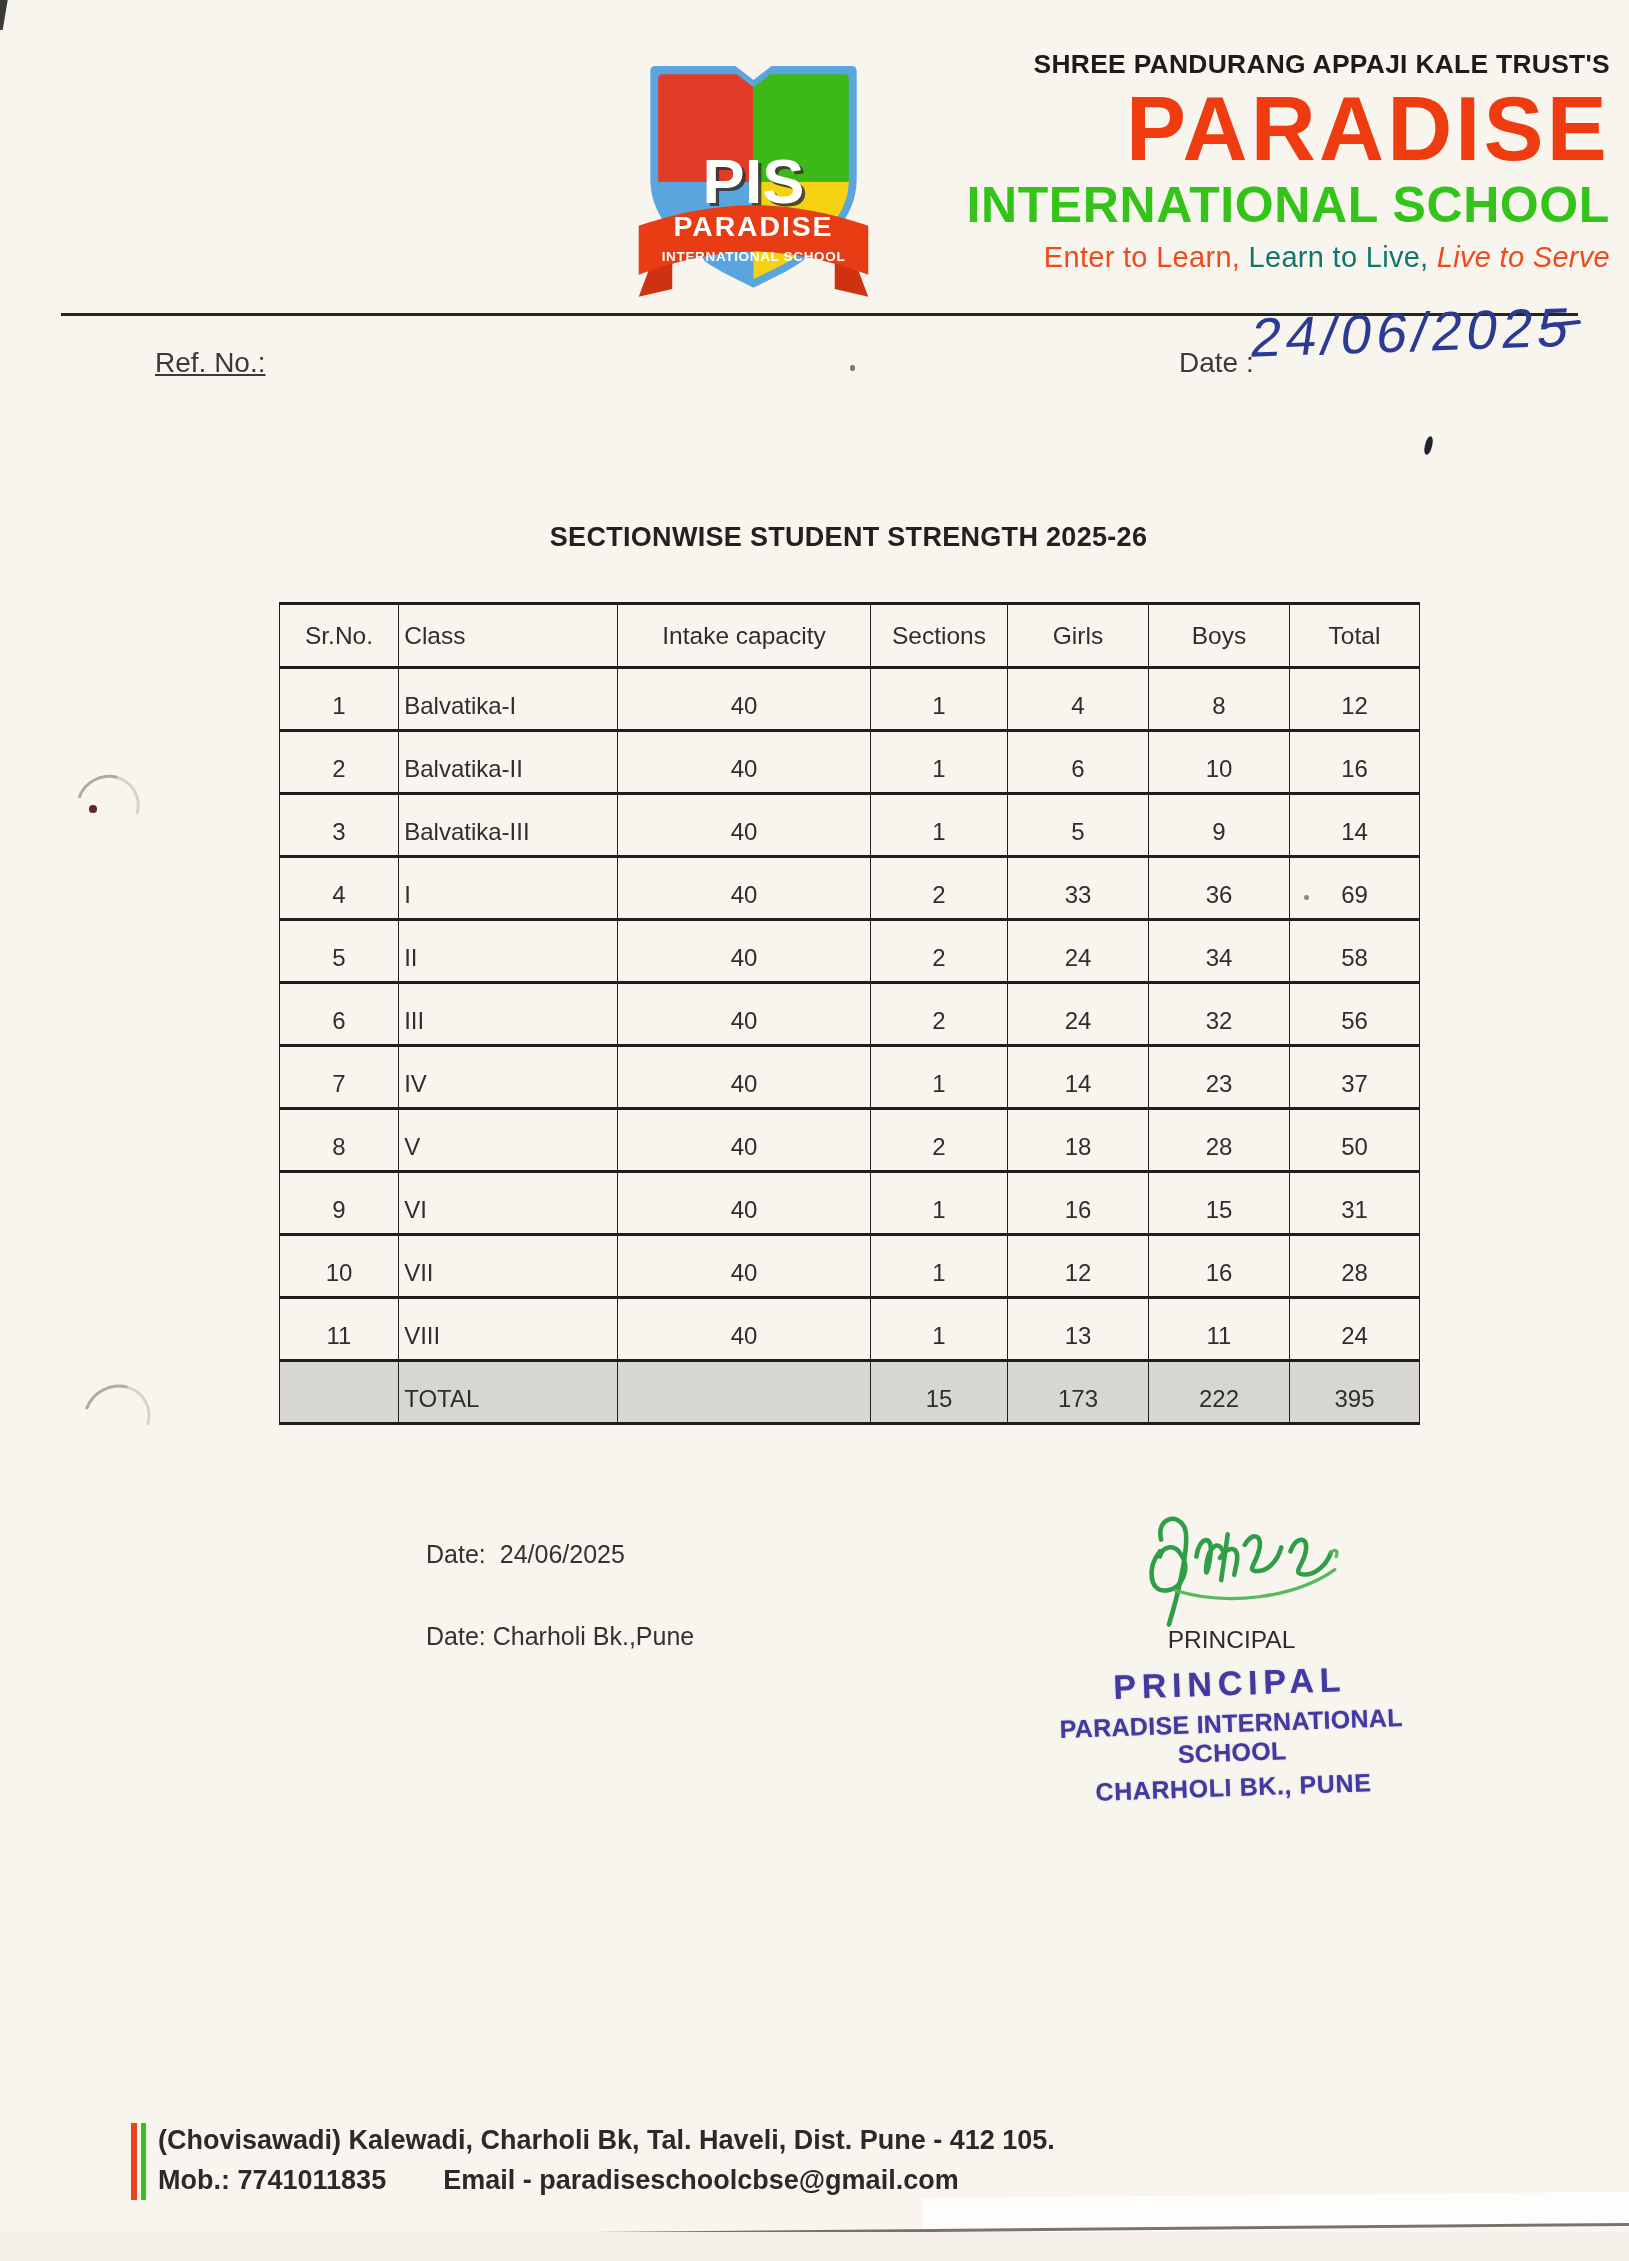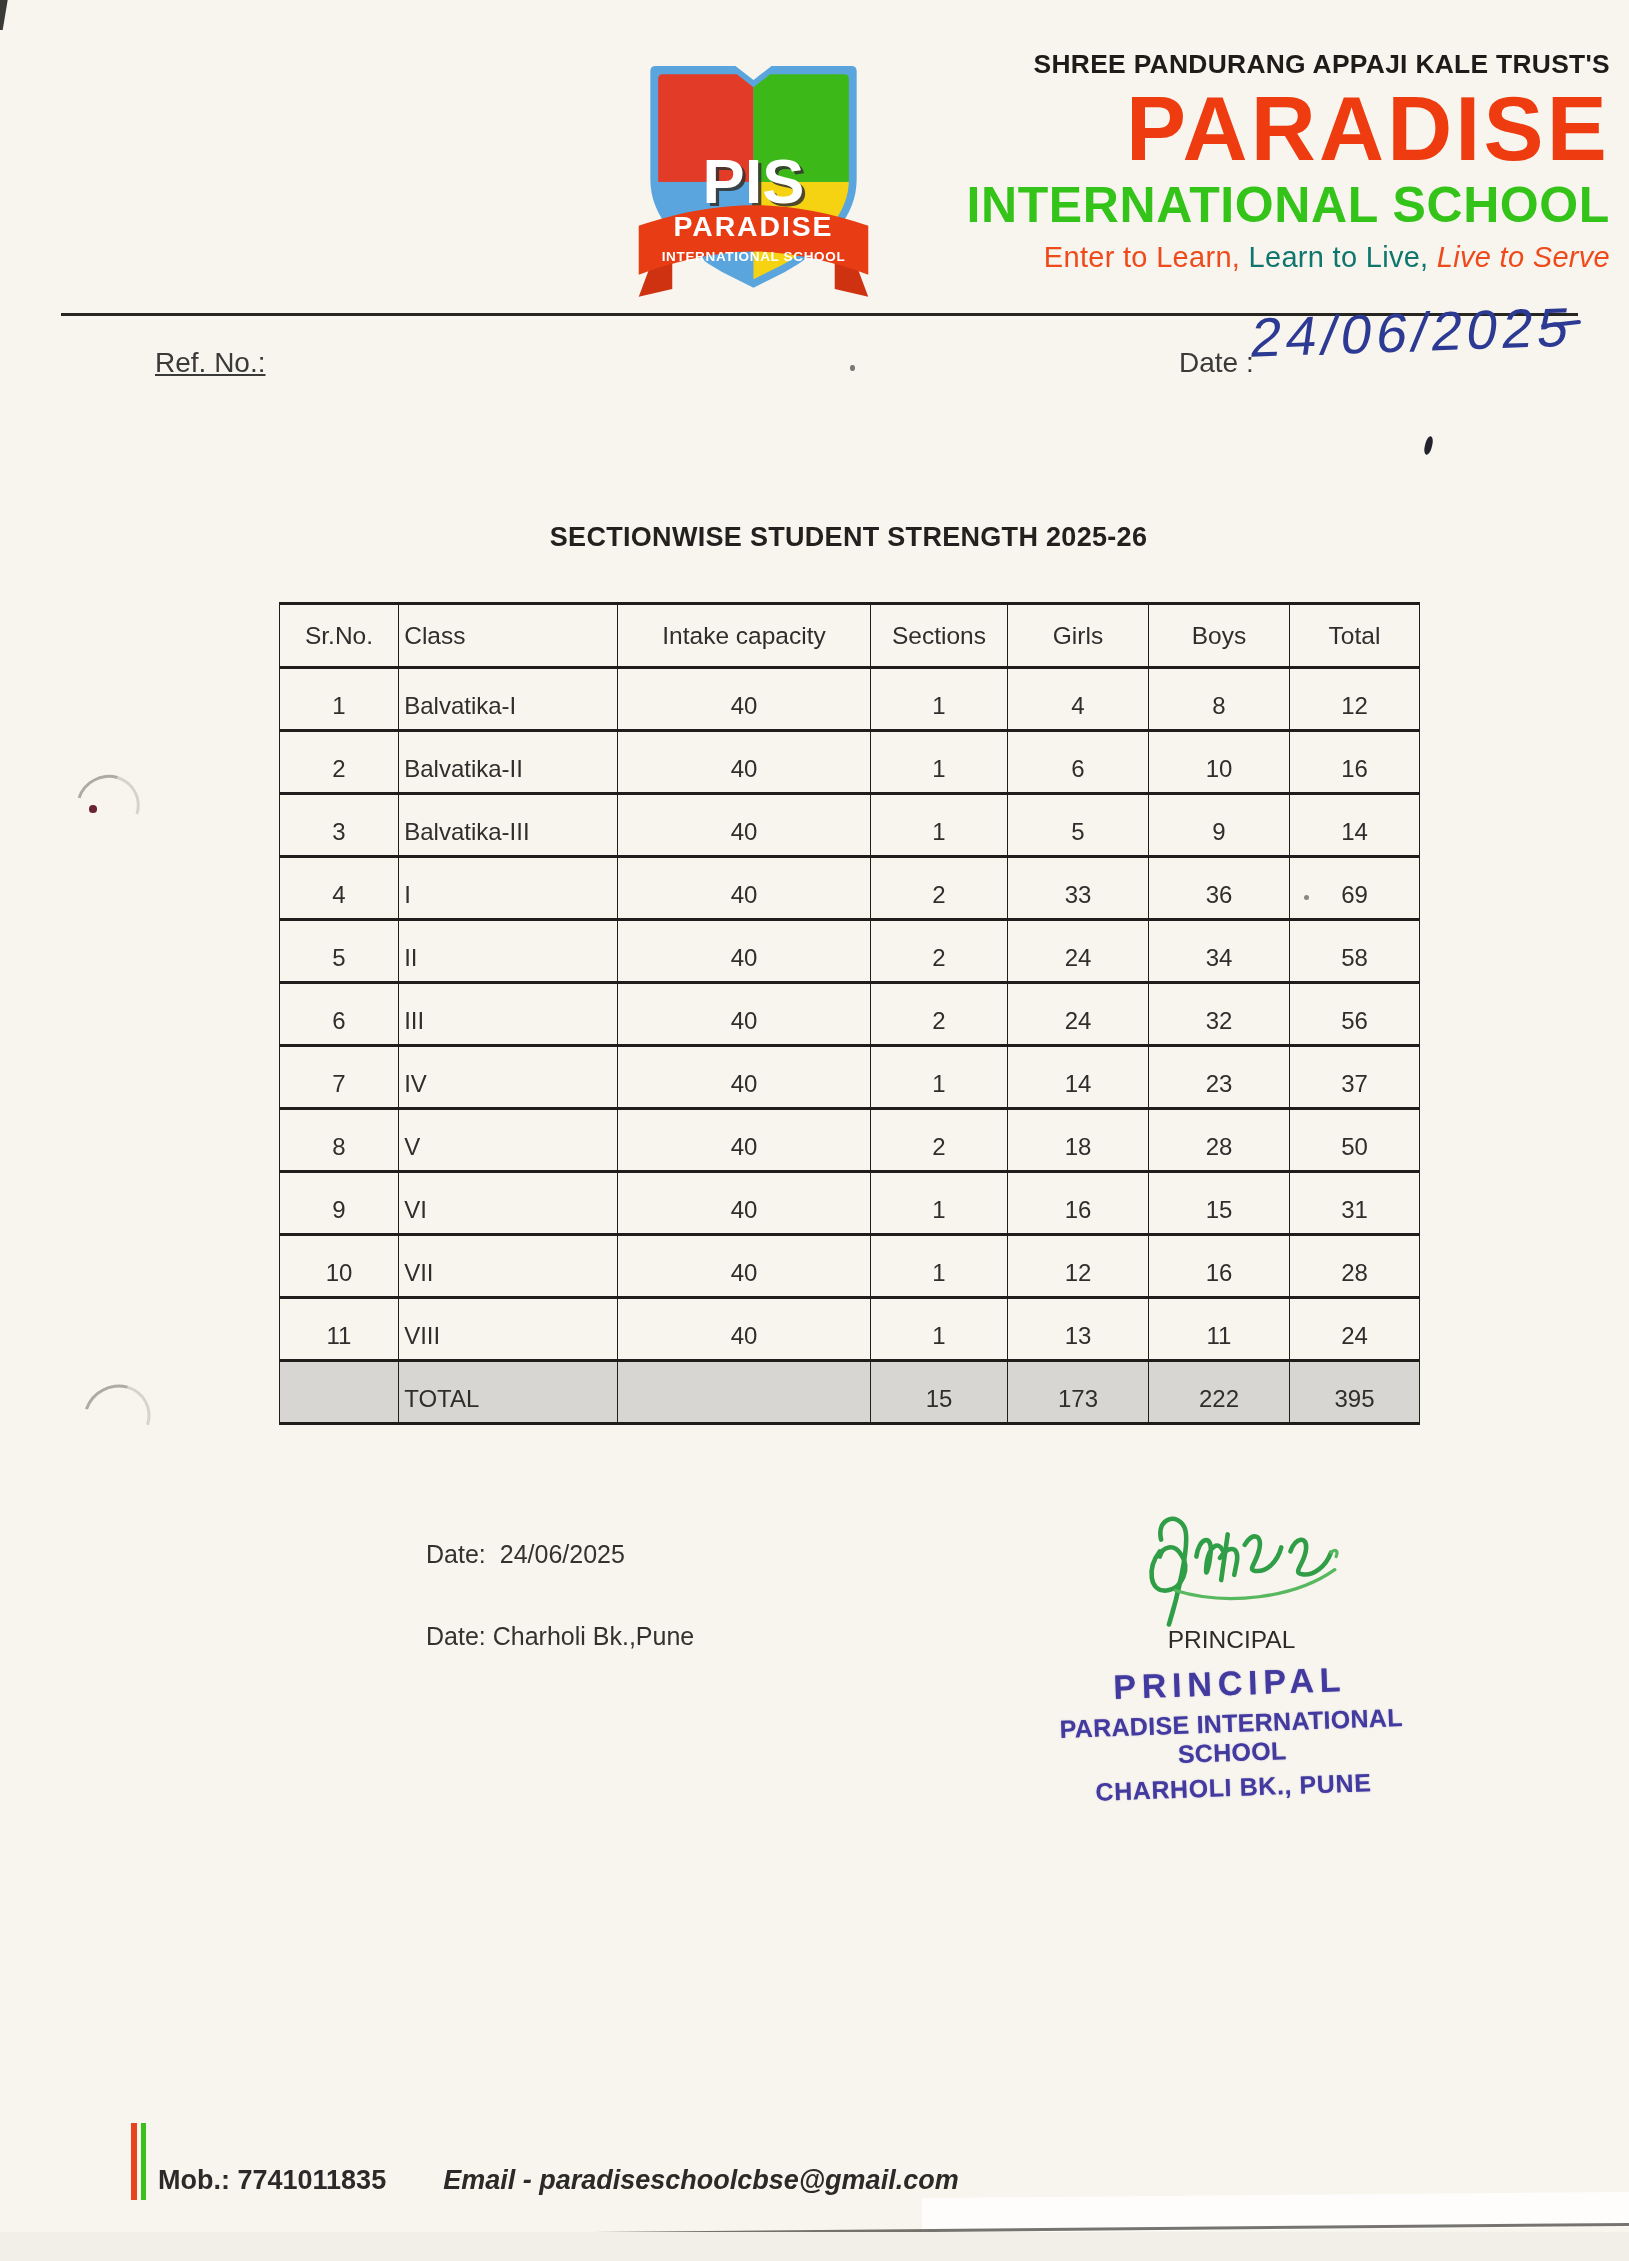--- a/index.html
+++ b/index.html
@@ -58,21 +58,21 @@
   .stamp-line2 { font-size:25px; font-weight:bold; margin-top:6.4px; letter-spacing:0.3px; }
   .stamp-line3 { font-size:25px; font-weight:bold; margin-top:5.2px; letter-spacing:0.6px; }
 
   
   .accent-bars { left:131px; top:2123px; width:17px; height:77px; }
   .bar { position:absolute; top:0; width:5.8px; height:77px; }
   .bar-red { left:0; background:#e8431c; }
   .bar-green { left:9.7px; background:#3bbf1d; }
   .address-line1 { left:158px; top:2125px; font-size:27px; font-weight:bold; color:#2b2a28; }
   .address-line2 { left:158px; top:2165px; font-size:27px; font-weight:bold; color:#2b2a28; }
-  .email-text { margin-left:57px;font-style:italic; }
+  .email-text { margin-left:57px; }
 
   
   .punch-hole { border-radius:50%; border:3.9px solid transparent;
     border-top-color:rgba(110,112,100,.55); border-right-color:rgba(150,152,140,.35);
     transform:rotate(-28deg); }
   .hole1 { left:76px; top:775px; width:64px; height:62px; }
   .hole2 { left:83px; top:1385px; width:68px; height:64px; }
   .hole1-dot { left:89px; top:805px; width:7.7px; height:7.7px; background:#6b2233; border-radius:50%; }
   .corner-mark { left:0; top:0; width:7.7px; height:30px; background:#3a3a36;
     clip-path:polygon(0 0, 100% 0, 35% 100%, 0 100%); }
@@ -289,20 +289,21 @@
   <div class="abs stamp">
     <div class="stamp-line1">PRINCIPAL</div>
     <div class="stamp-line2">PARADISE INTERNATIONAL SCHOOL</div>
     <div class="stamp-line3">CHARHOLI BK., PUNE</div>
   </div>
 
   <div class="abs accent-bars">
     <div class="bar bar-red"></div>
     <div class="bar bar-green"></div>
   </div>
+  <div class="abs address-line1">(Chovisawadi) Kalewadi, Charholi Bk, Tal. Haveli, Dist. Pune - 412 105.</div>
   <div class="abs address-line2">
     <span>Mob.: 7741011835</span><span class="email-text">Email - paradiseschoolcbse@gmail.com</span>
   </div>
 
   <div class="abs punch-hole hole1"></div>
   <div class="abs hole1-dot"></div>
   <div class="abs punch-hole hole2"></div>
   <div class="abs corner-mark"></div>
   <div class="abs page-edge-highlight"></div>
   <div class="abs page-edge-line"></div>

